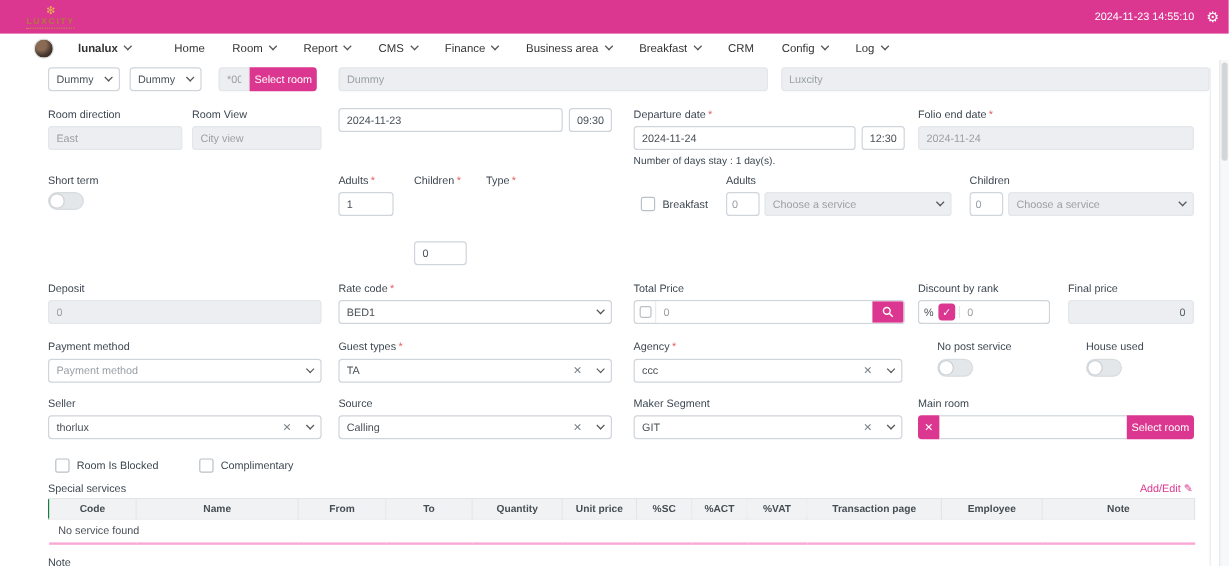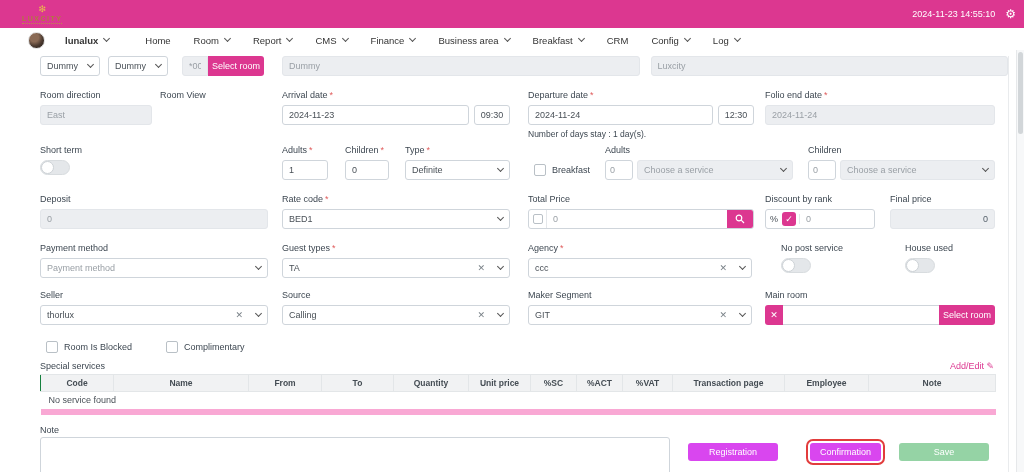--- a/index.html
+++ b/index.html
@@ -53,21 +53,21 @@
     display:flex; align-items:center; justify-content:center; flex:none; cursor:pointer; }
   .cb-row { display:flex; align-items:center; font-size:9px; color:#3d4751; }
   .cb-row span { margin-left:6px; }
   
   .svc-head-row { display:flex; align-items:center; justify-content:space-between; padding:0 14px 0 40px; }
   .addedit { color:#dc3790; font-size:9px; cursor:pointer; }
   table.svc { width:955px; margin-left:40px; border-collapse:collapse; table-layout:fixed; }
   table.svc th { background:#f1f2f3; border:1px solid #e3e6e8; border-left:none; font-size:8.5px;
     color:#454d54; font-weight:bold; height:17px; text-align:center; overflow:hidden; white-space:nowrap; }
   table.svc th:first-child { border-left:1px solid #15803d; }
-  table.svc td { border-bottom:6px solid #f9a8d4; font-size:9px; color:#495057; height:20px; padding-left:8px; }
+  table.svc td { border-bottom:2px solid #f9a8d4; font-size:9px; color:#495057; height:20px; padding-left:8px; }
   
   .note-area { display:flex; align-items:flex-start; padding-left:40px; }
   textarea.notebox { width:630px; height:40px; border:1px solid #cfd5db; border-radius:3px; resize:none;
     font-family:"Liberation Sans", sans-serif; font-size:9px; padding:4px; color:#495057; position:relative; }
   .ta-wrap { position:relative; }
   .ta-wrap .grip { position:absolute; right:2px; bottom:3px; width:7px; height:7px;
     background:linear-gradient(135deg, transparent 0 50%, #9aa0a6 50% 57%, transparent 57% 72%, #9aa0a6 72% 79%, transparent 79%); }
   .gbtn { height:18px; border:none; border-radius:3px; background:#d946ef; color:#fff; font-size:9px;
     cursor:pointer; font-family:"Liberation Sans", sans-serif; }
   .gbtn.save { background:#95d3a5; }
@@ -165,23 +165,23 @@
     <input class="ctrl dis w5" disabled="" value="Luxcity" style="">
   </div>
 
   <div class="frow" style="margin-bottom:6px;">
     <div class="fld w1">
       <span class="lbl">Room direction</span>
       <input class="ctrl dis" disabled="" value="East" style="">
     </div>
     <div class="fld w2">
       <span class="lbl">Room View</span>
+      <input class="ctrl dis" disabled="" value="City view" style="">
     </div>
     <div class="fld w3">
-      <span class="lbl nowrap"><span>Arrival date</span><span class="req">*</span></span>
       <div style="display:flex; gap:5px;">
         <input class="ctrl" style="flex: 1 1 0%;" value="2024-11-23">
         <input class="ctrl" style="width: 36px; padding: 0px 3px; text-align: center;" value="09:30">
       </div>
     </div>
     <div class="fld w4">
       <span class="lbl nowrap"><span>Departure date</span><span class="req">*</span></span>
       <div style="display:flex; gap:5px;">
         <input class="ctrl" style="flex: 1 1 0%;" value="2024-11-24">
         <input class="ctrl" style="width: 36px; padding: 0px 3px; text-align: center;" value="12:30">
@@ -198,32 +198,26 @@
     <div class="fld" style="width:242px;">
       <span class="lbl">Short term</span>
       <div class="toggle">
           <div class="knob"></div>
         </div>
     </div>
     <div class="fld" style="width:46px;">
       <span class="lbl"><span>Adults</span><span class="req">*</span></span>
       <input class="ctrl" value="1" style="">
     </div>
-    <div class="fld" style="width:44px; margin-left:17px;">
+    <div class="fld" style="width:44px; margin-left:17px;gap:41px;">
       <span class="lbl"><span>Children</span><span class="req">*</span></span>
       <input class="ctrl" value="0" style="">
     </div>
     <div class="fld" style="width:105px; margin-left:16px;">
       <span class="lbl"><span>Type</span><span class="req">*</span></span>
-      <div class="ctrl sel">
-        <span class="val">Definite</span>
-        <span class="icons">
-            <span class="chev"></span>
-          </span>
-      </div>
     </div>
     <div class="fld" style="width:72px; margin-left:18px;">
       <span class="lbl"></span>
       <div class="cb-row" style="height:20px;">
         <span class="cb"></span>
         <span>Breakfast</span>
       </div>
     </div>
     <div class="fld" style="width:188px; margin-left:5px;">
       <span class="lbl">Adults</span>

